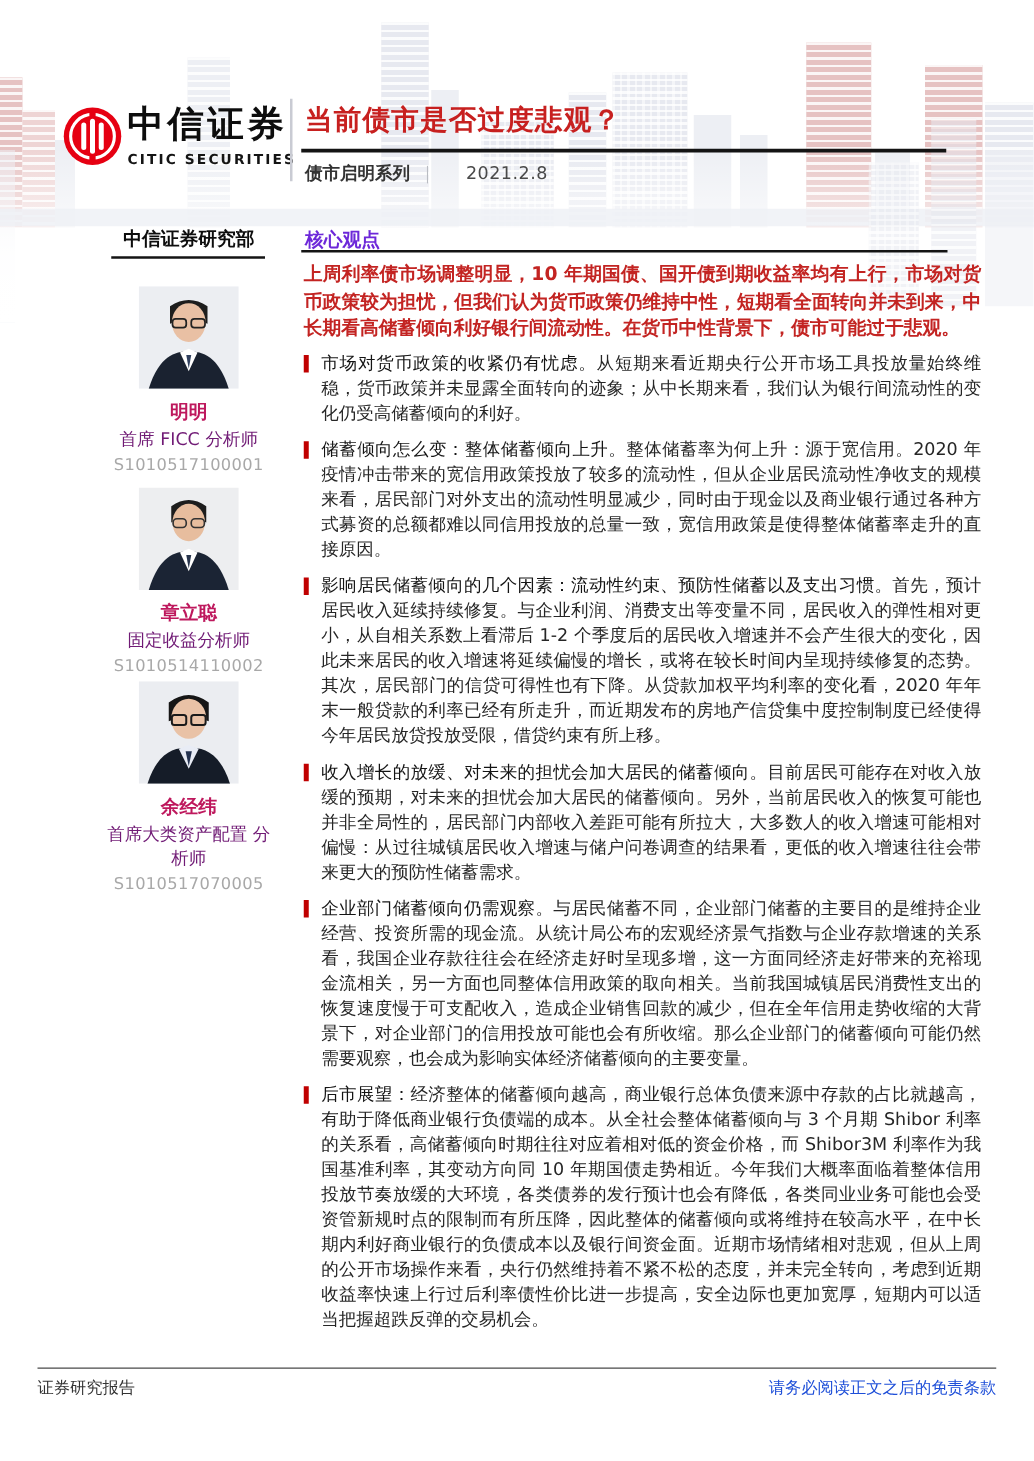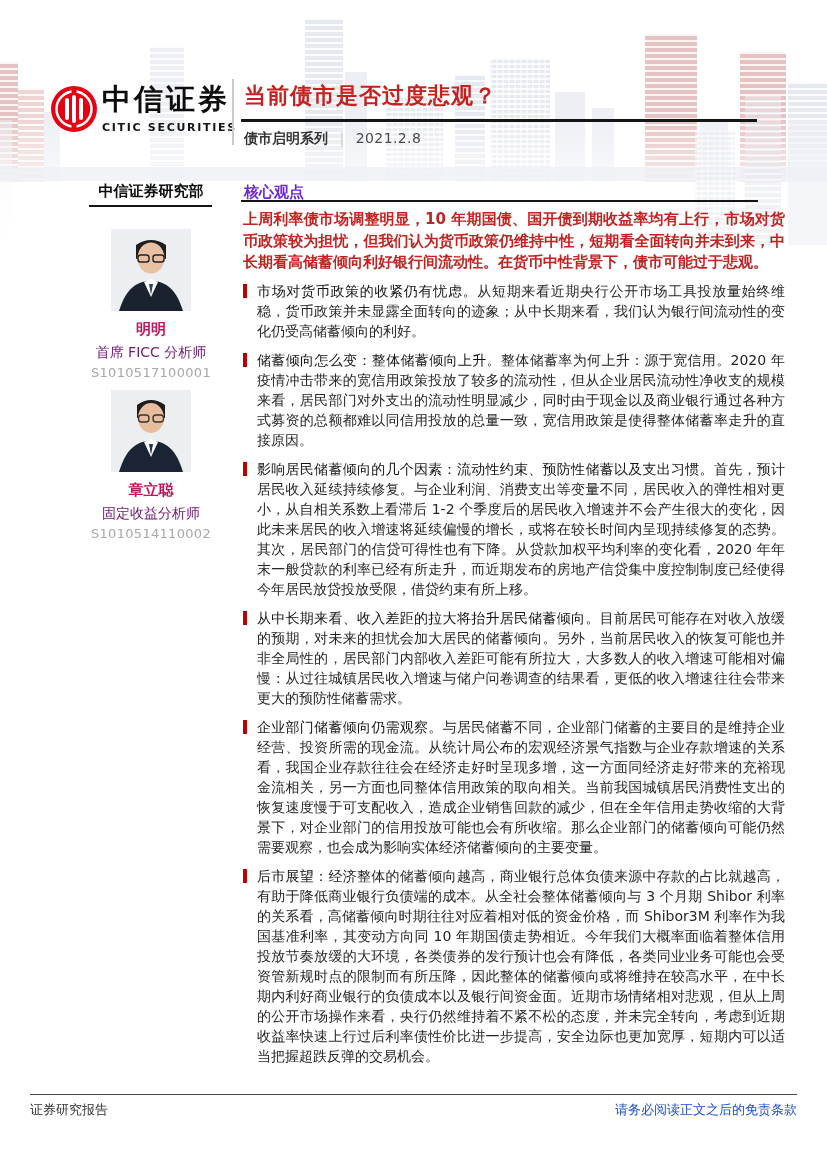--- a/index.html
+++ b/index.html
@@ -24,21 +24,21 @@
   .logo-wrap{position:absolute;left:50px;top:85px;width:48px;height:48px;}
   .brand-cn{position:absolute;left:102px;top:80px;font-size:29px;font-weight:700;color:#0d0d0d;letter-spacing:3px;white-space:nowrap;}
   .brand-en{position:absolute;left:102px;top:121px;font-size:11px;font-weight:700;color:#141414;letter-spacing:1.7px;white-space:nowrap;}
   .vdiv{position:absolute;left:232px;top:79px;width:2px;height:66px;background:#c9cbd3;}
   .report-title{position:absolute;left:244px;top:81px;margin:0;font-size:22px;font-weight:800;
         color:#c7201f;letter-spacing:1px;white-space:nowrap;z-index:6;}
   .title-rule{position:absolute;left:241px;top:119px;width:516px;height:3px;background:#141414;z-index:6;}
   .series-row{position:absolute;left:244px;top:130px;font-size:14px;color:#3c3c3c;z-index:6;white-space:nowrap;}
   .series-name{font-weight:600;color:#333;}
   .series-sep{color:#b9bcc2;padding:0 7px;font-weight:400;}
-  .series-date{color:#4a4a4a;letter-spacing:.4px;}
+  .series-date{color:#4a4a4a;letter-spacing:.4px;margin-left:17px;}
 
   
   .dept{position:absolute;left:60px;top:182px;width:182px;text-align:center;font-size:15px;font-weight:700;color:#0d0d0d;}
   .dept-rule{position:absolute;left:89px;top:205px;width:123px;height:2px;background:#141414;}
   .card{position:absolute;left:60px;width:182px;text-align:center;}
   .card .photo{display:block;margin:0 auto;width:80px;height:82px;}
   .card .name{font-size:15px;font-weight:700;color:#be185d;margin-top:9px;}
   .card .role{font-size:14px;color:#701a75;max-width:140px;margin:4px auto 0;line-height:19px;}
   .card .license{font-size:13px;color:#a8a8a8;margin-top:3px;letter-spacing:.3px;}
   .card1{top:229px;} .card2{top:390px;} .card3{top:545px;}
@@ -137,37 +137,52 @@
       <rect x="42" y="25" width="10.5" height="7" rx="3" fill="none" stroke="#333" stroke-width="1.3"></rect>
       <path d="M8,82 C16,55 29,51 40,51 C51,51 64,55 72,82 Z" fill="#1b2434"></path>
       <path d="M33,52 L40,67 L47,52 L40,49 Z" fill="#ffffff"></path>
       <path d="M38,54 L40,65 L42,54 Z" fill="#27344c"></path>
     </svg>
     <div class="name">章立聪</div>
     <div class="role">固定收益分析师</div>
     <div class="license">S1010514110002</div>
   </div>
 
+  <div class="card card3">
+    <svg class="photo" viewBox="0 0 80 82">
+      <rect width="80" height="82" fill="#ebedf1"></rect>
+      <path d="M24,17 Q40,5 56,17 L56,32 Q40,25 24,32 Z" fill="#161616"></path>
+      <ellipse cx="40" cy="30" rx="14" ry="16" fill="#e9c2a6"></ellipse>
+      <rect x="26.5" y="27" width="11.5" height="8" rx="2" fill="none" stroke="#1a1a1a" stroke-width="1.6"></rect>
+      <rect x="42" y="27" width="11.5" height="8" rx="2" fill="none" stroke="#1a1a1a" stroke-width="1.6"></rect>
+      <path d="M7,82 C15,57 28,53 40,53 C52,53 65,57 73,82 Z" fill="#151c28"></path>
+      <path d="M32,54 L40,70 L48,54 L40,51 Z" fill="#e8ecf5"></path>
+      <path d="M37.5,56 L40,68 L42.5,56 Z" fill="#243250"></path>
+    </svg>
+    <div class="name">余经纬</div>
+    <div class="role">首席大类资产配置 分析师</div>
+    <div class="license">S1010517070005</div>
+  </div>
 
   <div class="core-title">核心观点</div>
   <div class="core-rule"></div>
   <p class="intro">上周利率债市场调整明显，10 年期国债、国开债到期收益率均有上行，市场对货币政策较为担忧，但我们认为货币政策仍维持中性，短期看全面转向并未到来，中长期看高储蓄倾向利好银行间流动性。在货币中性背景下，债市可能过于悲观。</p>
 
   <div class="bullets">
     <div class="bullet">
       <span class="bar"></span><span class="lead">市场对货币政策的收紧仍有忧虑。</span><span class="body">从短期来看近期央行公开市场工具投放量始终维稳，货币政策并未显露全面转向的迹象；从中长期来看，我们认为银行间流动性的变化仍受高储蓄倾向的利好。</span>
     </div>
     <div class="bullet">
       <span class="bar"></span><span class="lead">储蓄倾向怎么变：整体储蓄倾向上升。</span><span class="body">整体储蓄率为何上升：源于宽信用。2020 年疫情冲击带来的宽信用政策投放了较多的流动性，但从企业居民流动性净收支的规模来看，居民部门对外支出的流动性明显减少，同时由于现金以及商业银行通过各种方式募资的总额都难以同信用投放的总量一致，宽信用政策是使得整体储蓄率走升的直接原因。</span>
     </div>
     <div class="bullet">
       <span class="bar"></span><span class="lead">影响居民储蓄倾向的几个因素：流动性约束、预防性储蓄以及支出习惯。</span><span class="body">首先，预计居民收入延续持续修复。与企业利润、消费支出等变量不同，居民收入的弹性相对更小，从自相关系数上看滞后 1-2 个季度后的居民收入增速并不会产生很大的变化，因此未来居民的收入增速将延续偏慢的增长，或将在较长时间内呈现持续修复的态势。其次，居民部门的信贷可得性也有下降。从贷款加权平均利率的变化看，2020 年年末一般贷款的利率已经有所走升，而近期发布的房地产信贷集中度控制制度已经使得今年居民放贷投放受限，借贷约束有所上移。</span>
     </div>
     <div class="bullet">
-      <span class="bar"></span><span class="lead">从中长期来看、收入差距的拉大将抬升居民储蓄倾向。</span><span class="body">目前居民可能存在对收入放缓的预期，对未来的担忧会加大居民的储蓄倾向。另外，当前居民收入的恢复可能也并非全局性的，居民部门内部收入差距可能有所拉大，大多数人的收入增速可能相对偏慢：从过往城镇居民收入增速与储户问卷调查的结果看，更低的收入增速往往会带来更大的预防性储蓄需求。</span>
+      <span class="bar"></span><span class="lead">收入增长的放缓、对未来的担忧会加大居民的储蓄倾向。</span><span class="body">目前居民可能存在对收入放缓的预期，对未来的担忧会加大居民的储蓄倾向。另外，当前居民收入的恢复可能也并非全局性的，居民部门内部收入差距可能有所拉大，大多数人的收入增速可能相对偏慢：从过往城镇居民收入增速与储户问卷调查的结果看，更低的收入增速往往会带来更大的预防性储蓄需求。</span>
     </div>
     <div class="bullet">
       <span class="bar"></span><span class="lead">企业部门储蓄倾向仍需观察。</span><span class="body">与居民储蓄不同，企业部门储蓄的主要目的是维持企业经营、投资所需的现金流。从统计局公布的宏观经济景气指数与企业存款增速的关系看，我国企业存款往往会在经济走好时呈现多增，这一方面同经济走好带来的充裕现金流相关，另一方面也同整体信用政策的取向相关。当前我国城镇居民消费性支出的恢复速度慢于可支配收入，造成企业销售回款的减少，但在全年信用走势收缩的大背景下，对企业部门的信用投放可能也会有所收缩。那么企业部门的储蓄倾向可能仍然需要观察，也会成为影响实体经济储蓄倾向的主要变量。</span>
     </div>
     <div class="bullet">
       <span class="bar"></span><span class="lead">后市展望：</span><span class="body">经济整体的储蓄倾向越高，商业银行总体负债来源中存款的占比就越高，有助于降低商业银行负债端的成本。从全社会整体储蓄倾向与 3 个月期 Shibor 利率的关系看，高储蓄倾向时期往往对应着相对低的资金价格，而 Shibor3M 利率作为我国基准利率，其变动方向同 10 年期国债走势相近。今年我们大概率面临着整体信用投放节奏放缓的大环境，各类债券的发行预计也会有降低，各类同业业务可能也会受资管新规时点的限制而有所压降，因此整体的储蓄倾向或将维持在较高水平，在中长期内利好商业银行的负债成本以及银行间资金面。近期市场情绪相对悲观，但从上周的公开市场操作来看，央行仍然维持着不紧不松的态度，并未完全转向，考虑到近期收益率快速上行过后利率债性价比进一步提高，安全边际也更加宽厚，短期内可以适当把握超跌反弹的交易机会。</span>
     </div>
   </div>
 
   <div class="footer-rule"></div>

